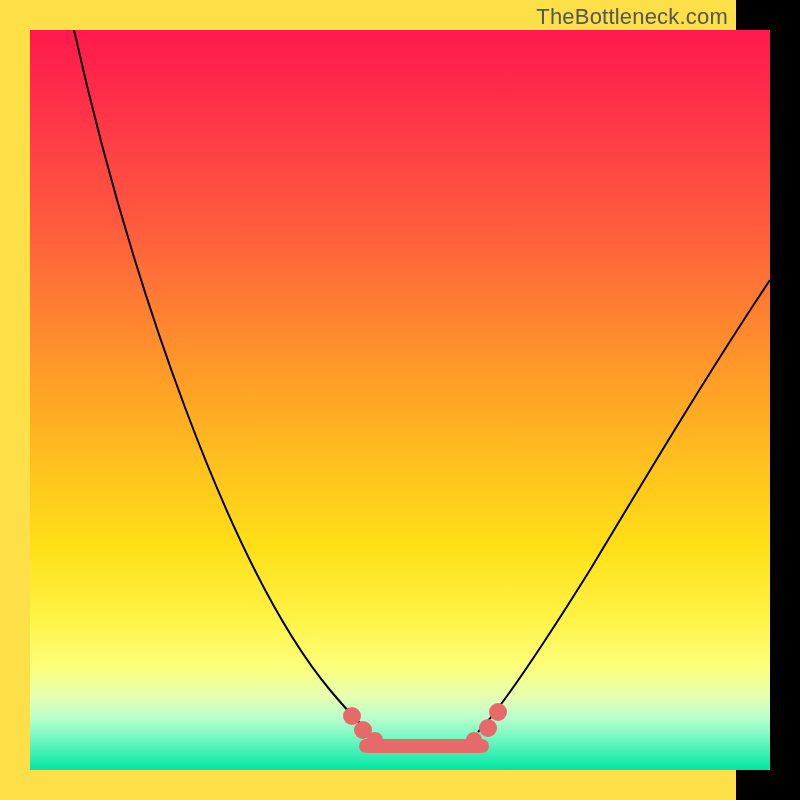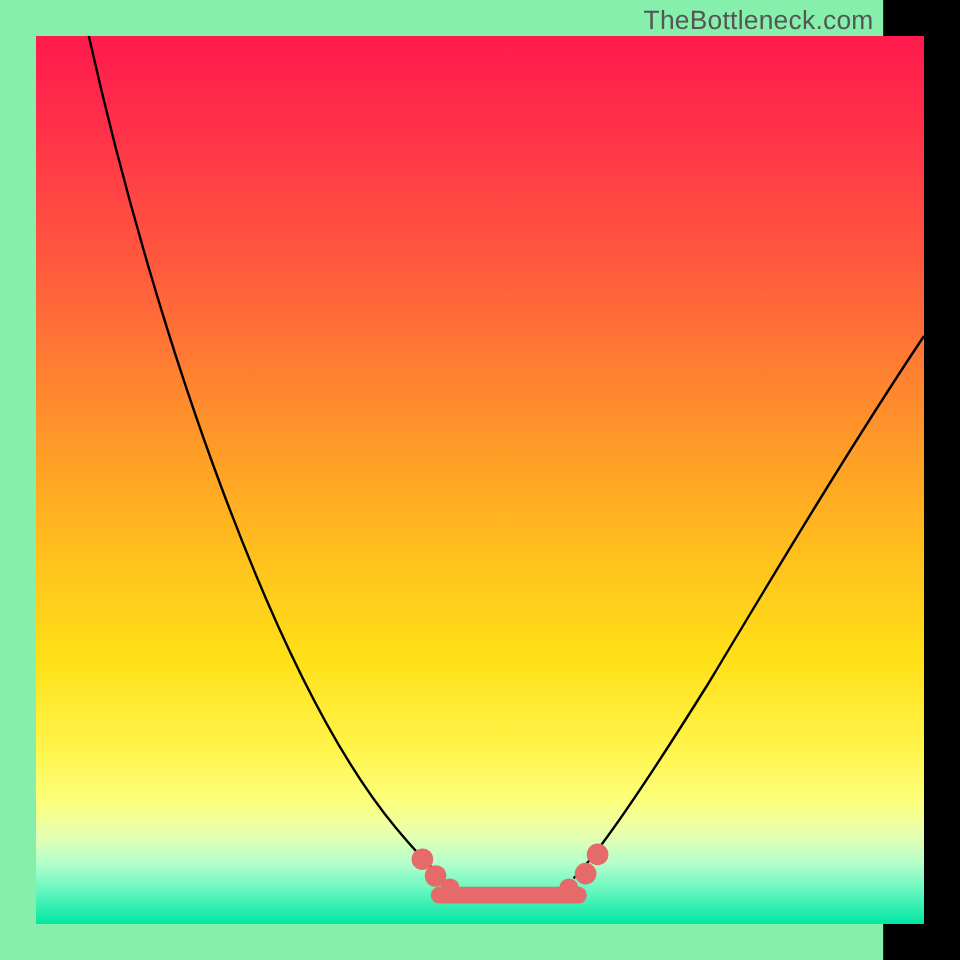--- a/index.html
+++ b/index.html
@@ -8,21 +8,21 @@
     width: 800px;
     height: 800px;
     overflow: hidden;
     background: #000;
     font-family: Arial, Helvetica, sans-serif;
   }
   .frame {
     position: absolute;
     left: 0; top: 0;
     width: 736px; height: 800px;
-    background: #86efac;
+    background: #fde047;
   }
   .plot {
     position: absolute;
     left: 30px;
     top: 30px;
     width: 740px;
     height: 740px;
     overflow: hidden;
   }
   .gradient-bg {

